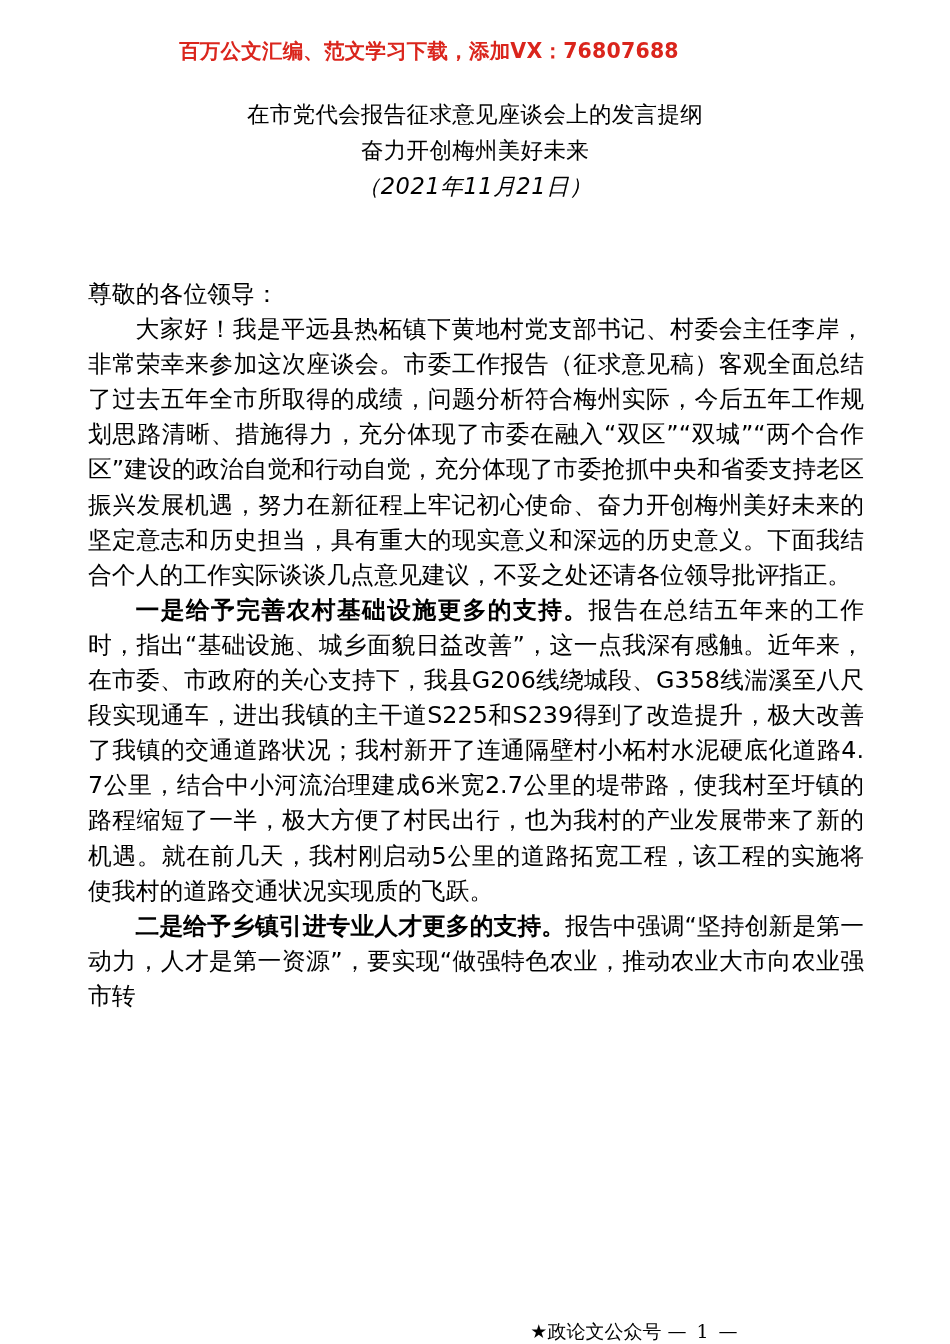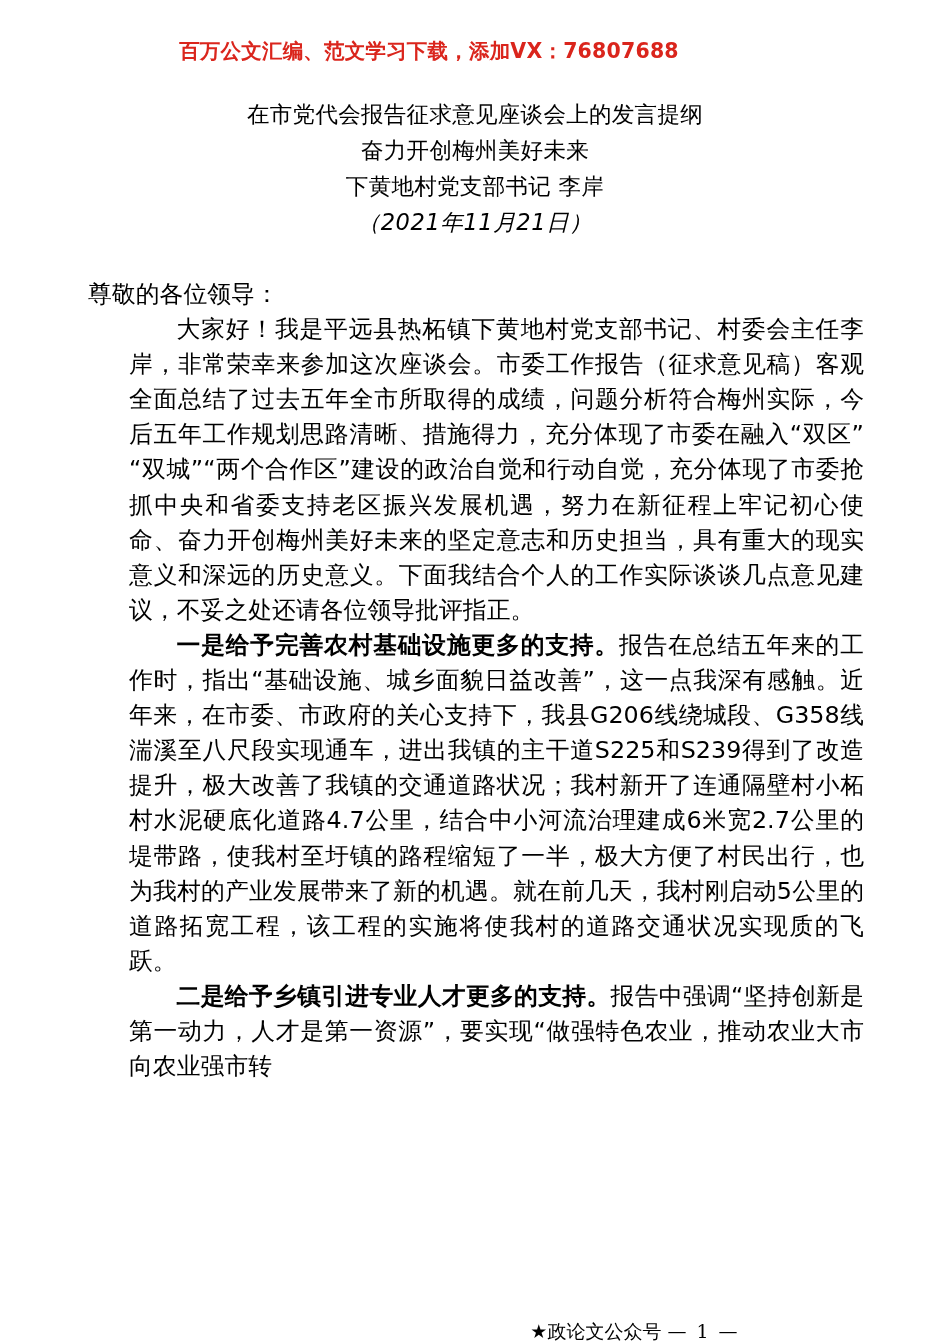--- a/index.html
+++ b/index.html
@@ -73,21 +73,20 @@
     text-justify: inter-character;
     letter-spacing: 0.05px;
     margin: 0;
     word-break: break-all;
   }
   .para.salutation {
     text-indent: 0;
   }
   .para.indent {
     text-indent: 2em;
-    margin-left: 41px;
   }
   .para b {
     font-weight: 700;
   }
 
   
   .footer {
     position: absolute;
     top: 1281px;
     left: 0;
@@ -115,21 +114,20 @@
 </head>
 <body>
 
 <div class="page">
 
   <div class="promo-header" style="color: rgb(218, 37, 28);">百万公文汇编、范文学习下载，添加VX：76807688</div>
 
   <div class="title-block">
     <div class="title-line">在市党代会报告征求意见座谈会上的发言提纲</div>
     <div class="title-line">奋力开创梅州美好未来</div>
-    <div class="title-line">下黄地村党支部书记  李岸</div>
     <div class="title-line date">（2021年11月21日）</div>
   </div>
 
   <div class="body-block">
 
     <p class="para salutation">尊敬的各位领导：</p>
 
     <p class="para indent">大家好！我是平远县热柘镇下黄地村党支部书记、村委会主任李岸，非常荣幸来参加这次座谈会。市委工作报告（征求意见稿）客观全面总结了过去五年全市所取得的成绩，问题分析符合梅州实际，今后五年工作规划思路清晰、措施得力，充分体现了市委在融入“双区”“双城”“两个合作区”建设的政治自觉和行动自觉，充分体现了市委抢抓中央和省委支持老区振兴发展机遇，努力在新征程上牢记初心使命、奋力开创梅州美好未来的坚定意志和历史担当，具有重大的现实意义和深远的历史意义。下面我结合个人的工作实际谈谈几点意见建议，不妥之处还请各位领导批评指正。</p>
 
     <p class="para indent"><b>一是给予完善农村基础设施更多的支持。</b><span>报告在总结五年来的工作时，指出“基础设施、城乡面貌日益改善”，这一点我深有感触。近年来，在市委、市政府的关心支持下，我县G206线绕城段、G358线湍溪至八尺段实现通车，进出我镇的主干道S225和S239得到了改造提升，极大改善了我镇的交通道路状况；我村新开了连通隔壁村小柘村水泥硬底化道路4.7公里，结合中小河流治理建成6米宽2.7公里的堤带路，使我村至圩镇的路程缩短了一半，极大方便了村民出行，也为我村的产业发展带来了新的机遇。就在前几天，我村刚启动5公里的道路拓宽工程，该工程的实施将使我村的道路交通状况实现质的飞跃。</span></p>

